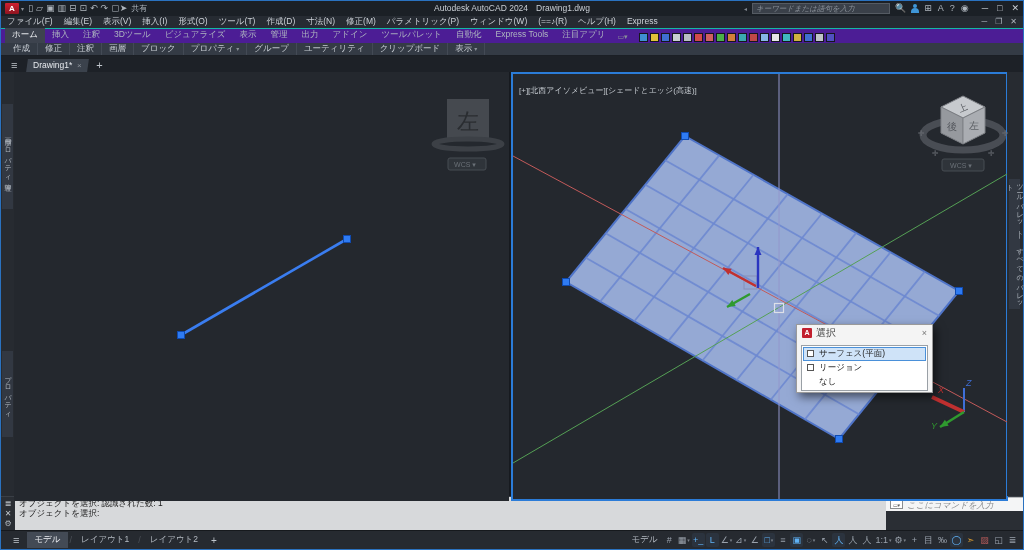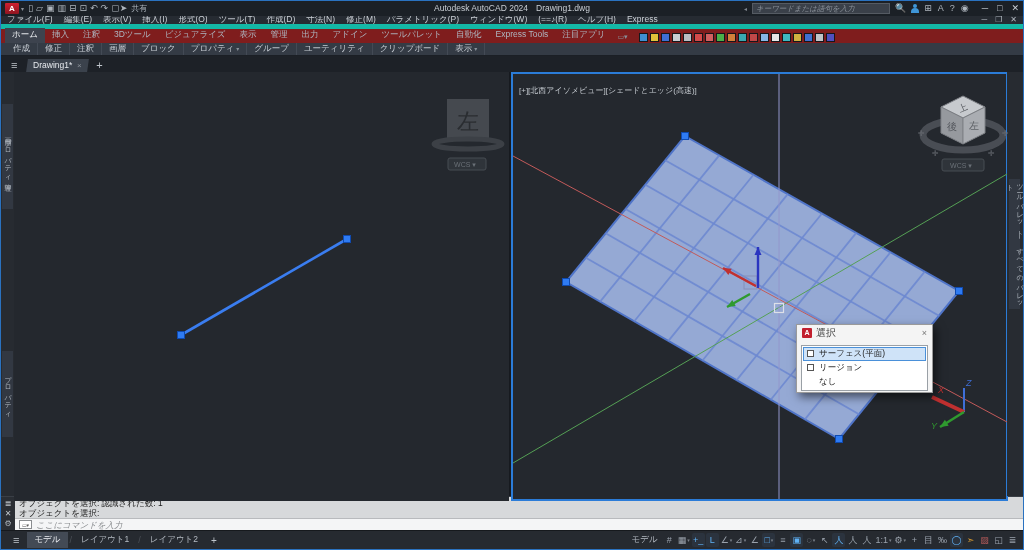--- a/index.html
+++ b/index.html
@@ -22,26 +22,26 @@
   .tsearch { width:138px; height:11px; background:#3a4049; border:1px solid #555b63; color:#c6cbd1; font-size:7.5px; font-style:italic; padding:0 3px; }
   .tsearch::placeholder { color:#8a9099; font-style:italic; }
   .ticon { color:#aeb5bd; font-size:9px; }
   .person { width:8px; height:9px; position:relative; }
   .person:before { content:""; position:absolute; left:2px; top:0; width:4px; height:4px; border-radius:50%; background:#3f96d8; }
   .person:after { content:""; position:absolute; left:0; top:4.5px; width:8px; height:4.5px; border-radius:4px 4px 0 0; background:#3f96d8; }
   .winbtns { display:flex; gap:9px; margin-left:8px; color:#c9ced4; font-size:9px; }
   .winbtns span { cursor:default; }
 
   
-  .menubar { height:13px; background:#262b32; display:flex; align-items:center; padding:0 6px; gap:11px; border-bottom:5px solid #14b8a6; }
+  .menubar { height:13px; background:#262b32; display:flex; align-items:center; padding:0 6px; gap:11px; border-bottom:1px solid #14b8a6; }
   .mitem { color:#ccd1d7; font-size:8.5px; white-space:nowrap; }
   .docbtns { margin-left:auto; display:flex; gap:8px; color:#aeb5bd; font-size:8px; }
 
   
-  .ribbontabs { height:14px; background:#7f1d1d; display:flex; align-items:flex-end; padding:0 4px; gap:0; }
+  .ribbontabs { height:14px; background:#4c1d95; display:flex; align-items:flex-end; padding:0 4px; gap:0; }
   .rtab { color:#aeb6c0; font-size:8.5px; padding:1px 7px 2px; white-space:nowrap; }
   .rtab.active { background:#3d434e; color:#f0f2f5; }
   .rtab-more { color:#8a9099; font-size:7px; padding:0 5px 2px; }
   .minitools { display:flex; align-items:center; gap:2px; margin-left:6px; padding-bottom:1px; }
   .mic { width:9px; height:9px; border:1px solid #14171c; }
   .ribbonpanels { height:13px; background:#343b45; display:flex; align-items:center; padding:0 5px; border-bottom:1px solid #1b1f25; }
   .rpanel { color:#c8cdd4; font-size:8.5px; padding:0 7px; border-right:1px solid #434a55; white-space:nowrap; }
   .rpanel .dd { font-size:6px; color:#8a9099; margin-left:2px; }
 
   
@@ -74,21 +74,21 @@
   .dlg-row { height:14px; display:flex; align-items:center; gap:5px; padding:0 3px; border:1px solid transparent; }
   .dlg-row.sel { background:#cfe3f8; border-color:#4a90d9; }
   .cb { width:7px; height:7px; border:1px solid #555; background:#fff; flex:0 0 auto; }
   .cb.ph { border-color:transparent; background:transparent; }
   .dlg-row span { color:#222; font-size:8.5px; white-space:nowrap; }
 
   
   .cmdarea { height:34px; display:flex; background:#2a2e34; border-top:1px solid #3a3f46; }
   .cmd-gutter { width:14px; display:flex; flex-direction:column; align-items:center; color:#c0c6cc; font-size:8px; padding-top:2px; gap:1px; }
   .cmd-gutter .wr { margin-top:auto; margin-bottom:2px; color:#aeb5bd; }
-  .cmd-main { flex:1; display:flex; flex-direction:column; }
+  .cmd-main { flex:1; display:flex; }
   .cmd-hist { flex:1; background:#d7d9db; color:#1a1a1a; font-size:8.5px; padding:1px 4px 0; line-height:10px; }
   .cmd-inputrow { height:14px; background:#f4f5f6; border-top:1px solid #b8babd; display:flex; align-items:center; padding:0 4px; gap:4px; }
   .cmd-boxico { width:13px; height:9px; border:1px solid #8a8d90; background:#fff; color:#555; font-size:5px; display:flex; align-items:center; justify-content:center; gap:1px; }
   .cmdinput { flex:1; border:none; background:transparent; font-size:8.5px; font-style:italic; color:#333; outline:none; }
   .cmdinput::placeholder { color:#8a8d90; font-style:italic; }
 
   
   .statusbar { height:19px; background:#262a30; display:flex; align-items:center; padding:0 4px; border-top:1px solid #16191d; }
   .sb-hamb { color:#c0c6cc; font-size:11px; padding:0 8px; }
   .ltab { color:#b6bcc4; font-size:8.5px; padding:2px 7px; }

